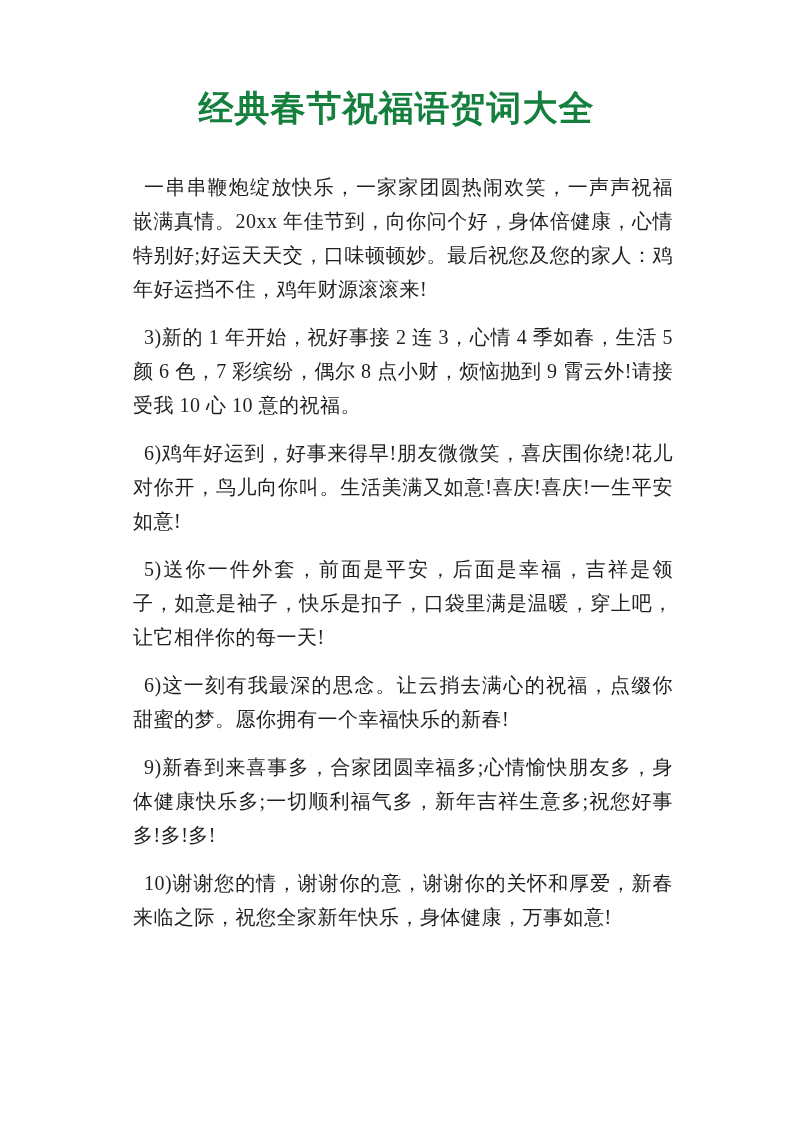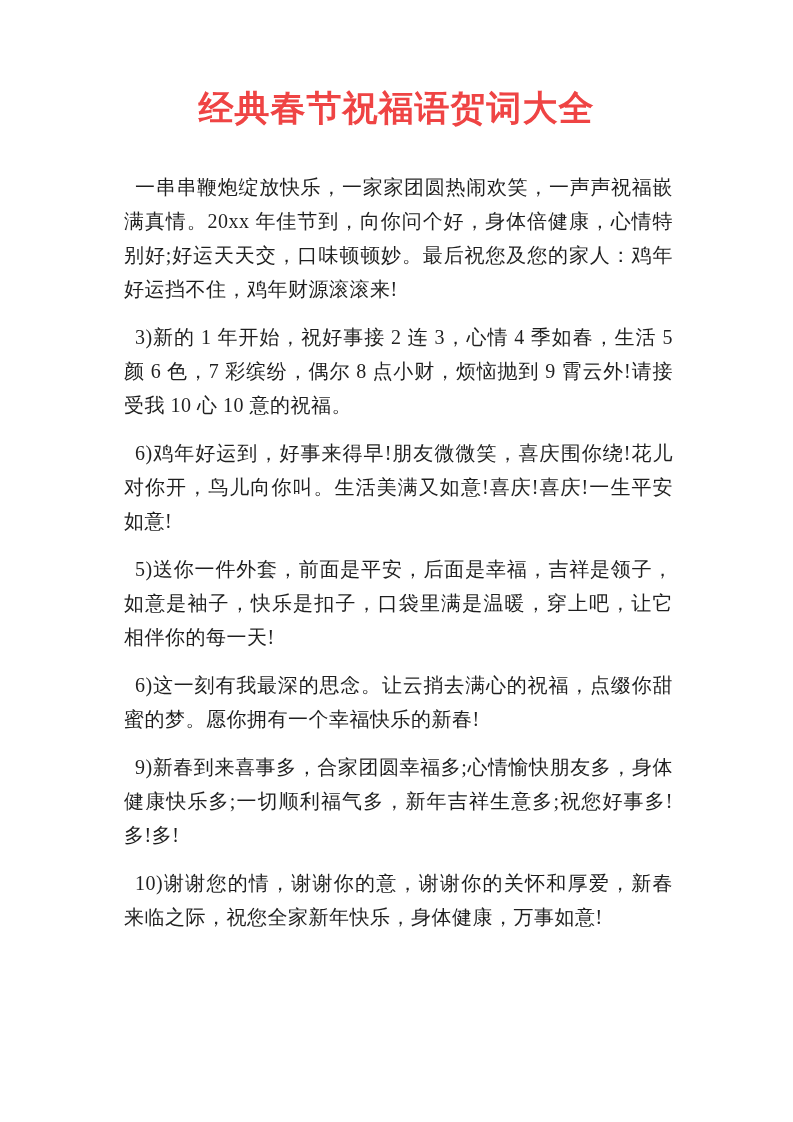--- a/index.html
+++ b/index.html
@@ -13,30 +13,30 @@
     background: #ffffff;
     box-sizing: border-box;
     padding: 86px 120px 0 120px;
     font-family: "Liberation Serif", "DejaVu Serif", serif;
     color: #1f1f1f;
     overflow: hidden;
   }
   .doc-title {
     font-size: 35px;
     font-weight: 700;
-    color: #ef4444;
+    color: #15803d;
     text-align: center;
     margin: 0 0 38px 0;
     line-height: 1.3;
     letter-spacing: 1px;
   }
   .doc-body p {
     font-size: 20px;
     line-height: 34px;
-    margin: 0 0 14px 4px;
+    margin: 0 0 14px 13px;
     text-align: justify;
     text-justify: inter-ideograph;
     text-align-last: left;
     text-indent: 0.55em;
     letter-spacing: 0.5px;
     word-break: break-all;
   }
 </style>
 </head>
 <body>

